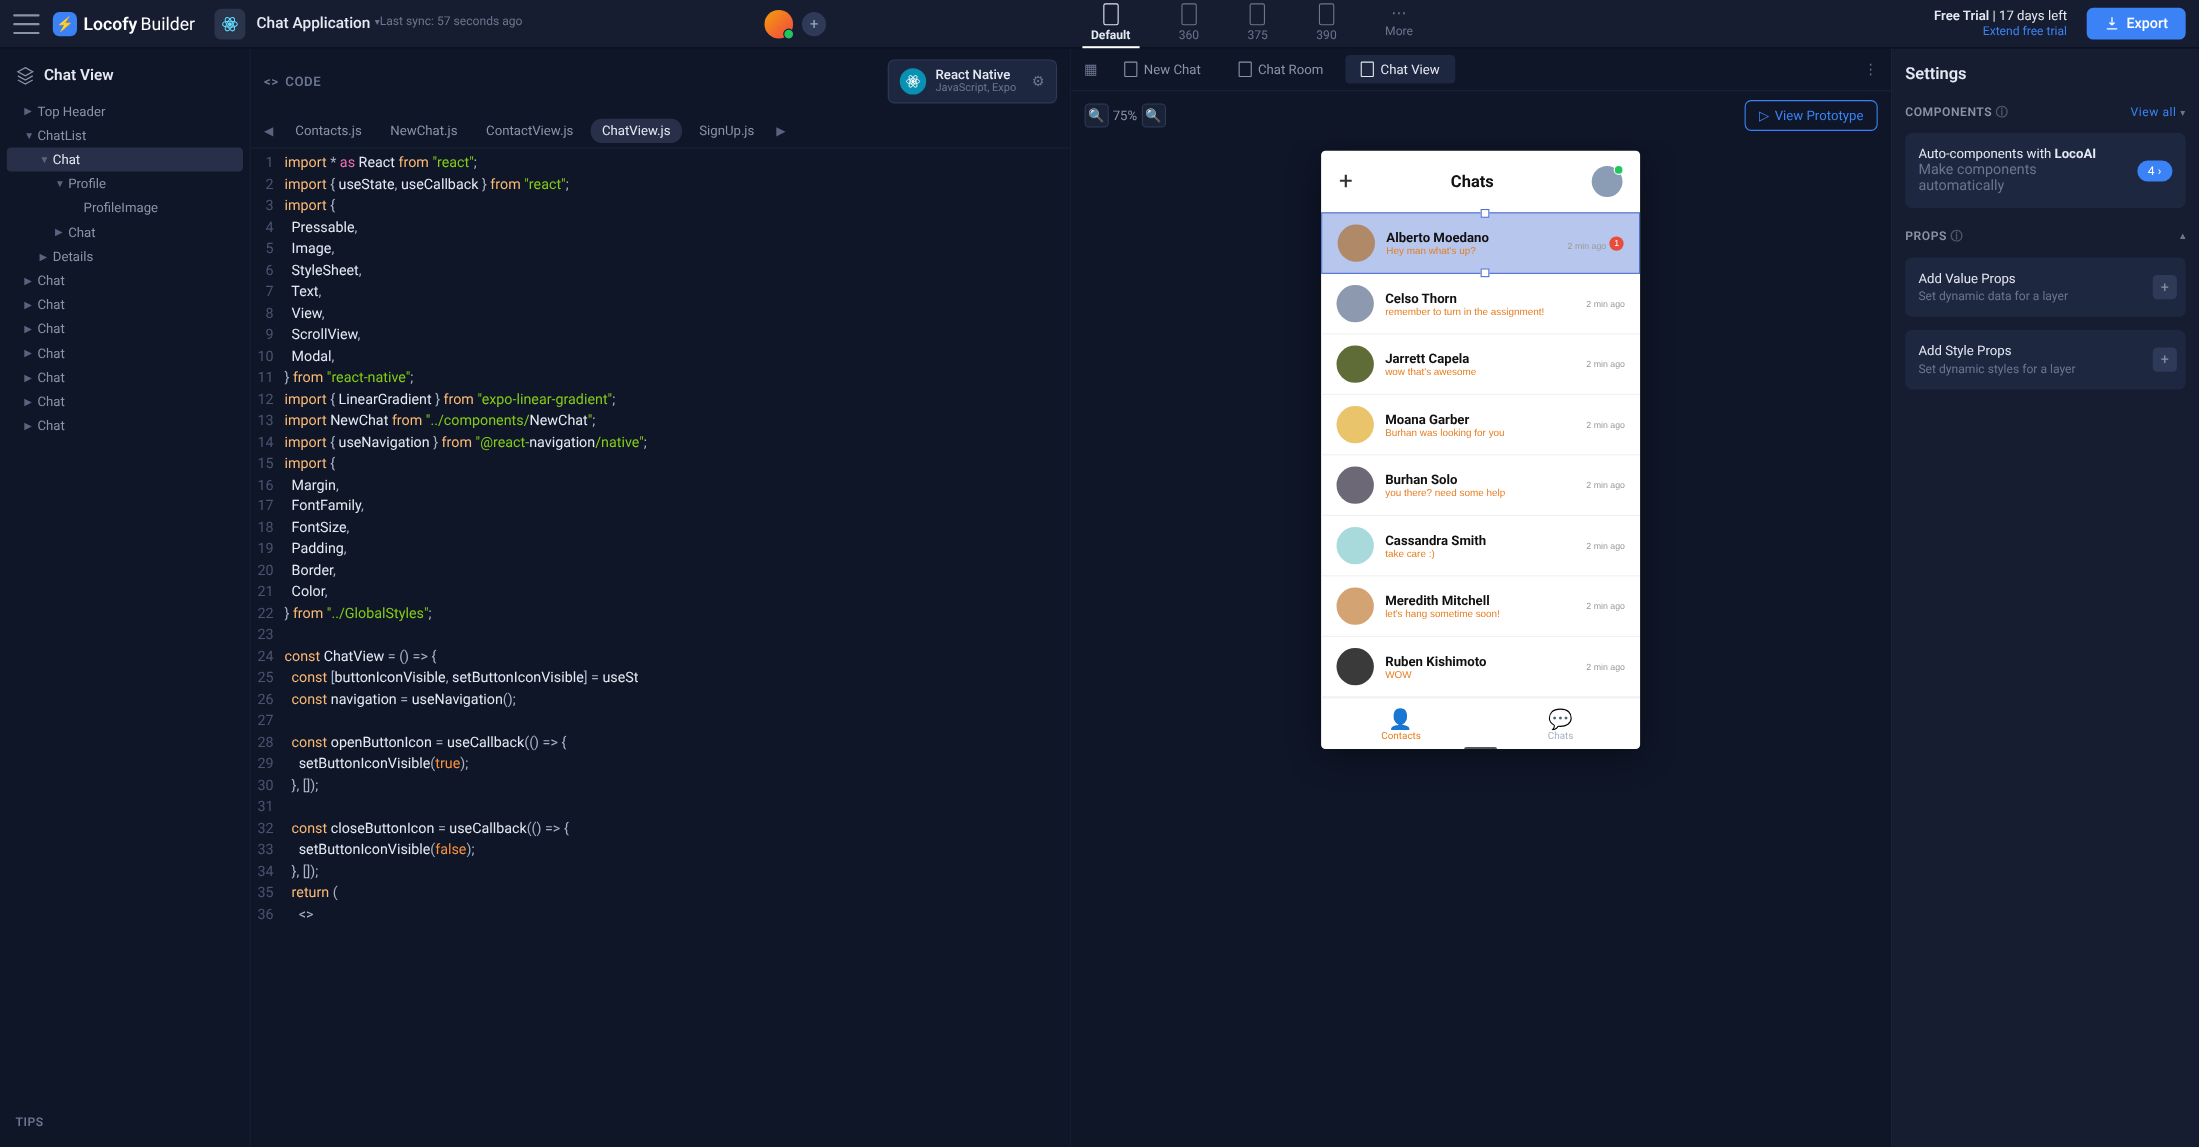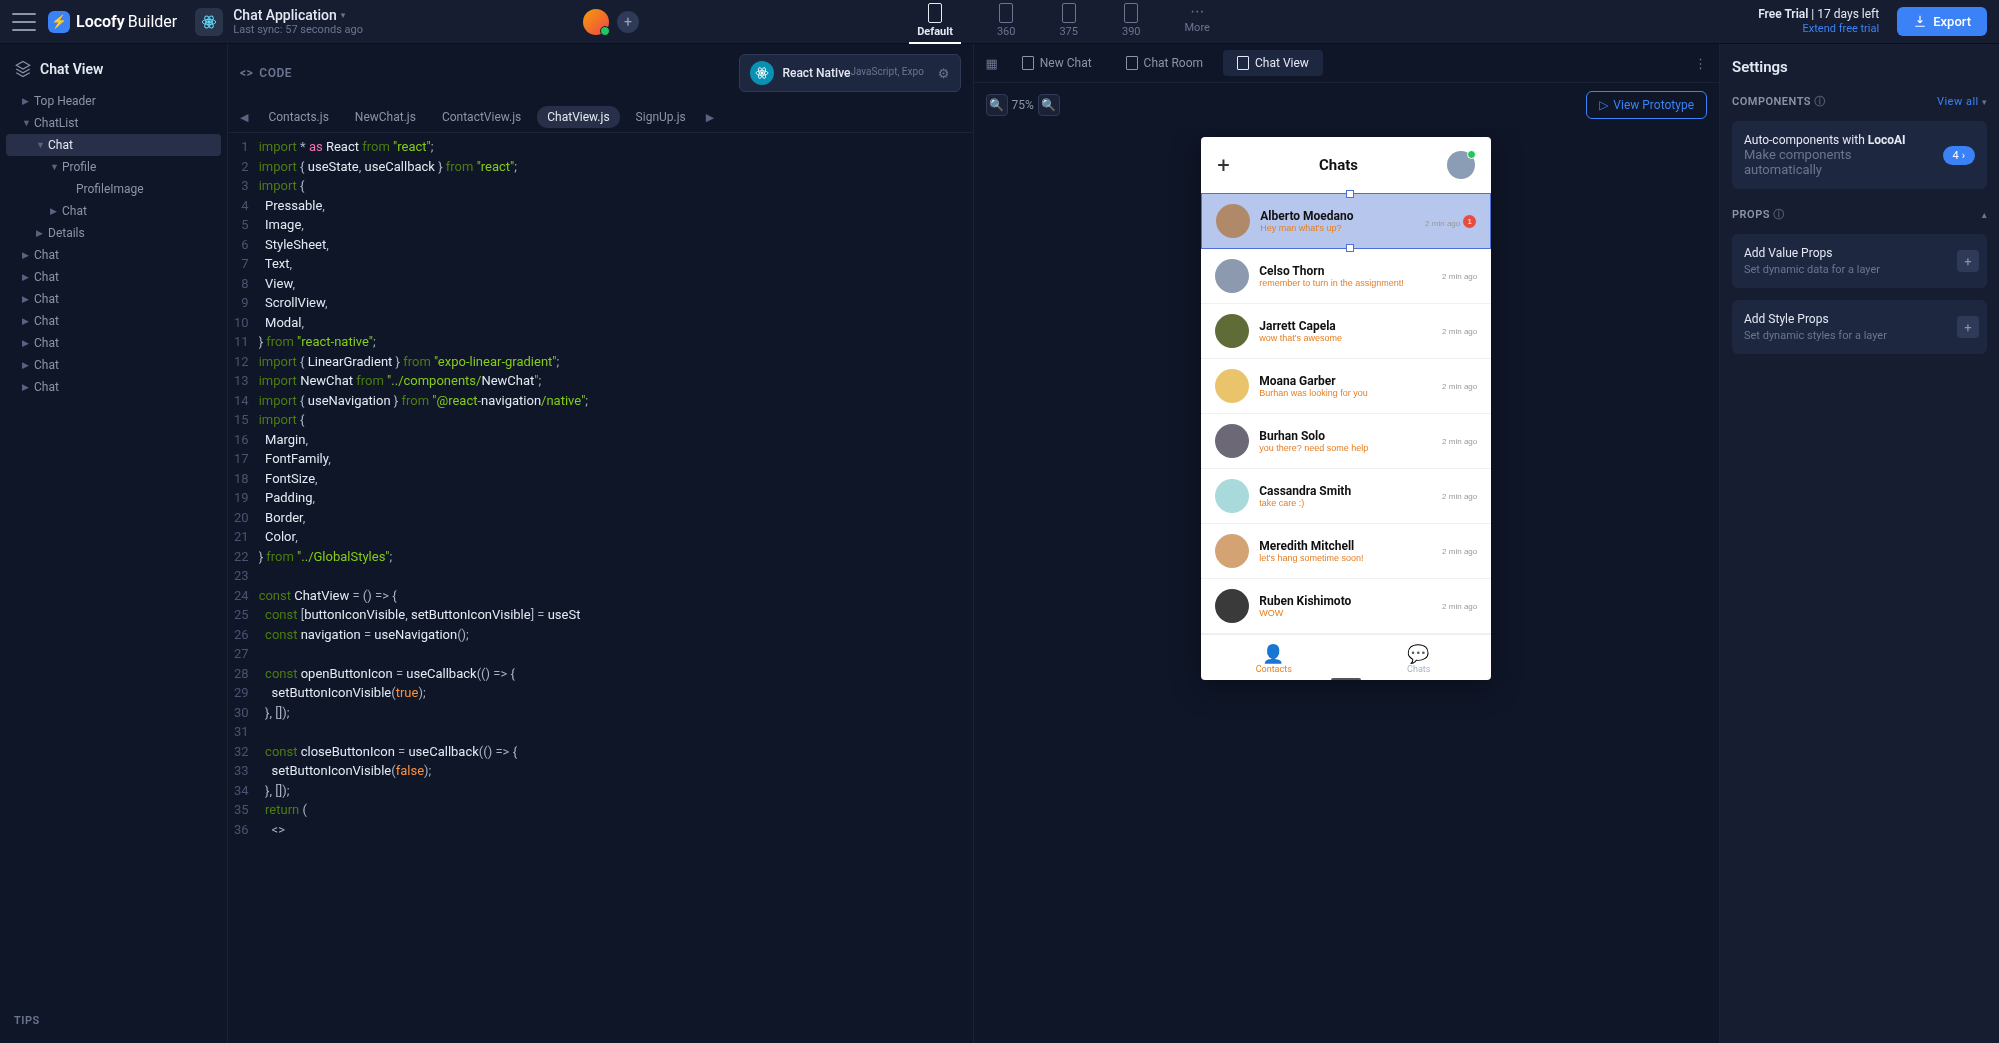--- a/index.html
+++ b/index.html
@@ -9,21 +9,21 @@
 
 .topbar { display: flex; align-items: center; height: 44px; background: #161d31; border-bottom: 1px solid #0a0f1d; padding: 0 12px; }
 .hamburger { width: 24px; height: 18px; display: flex; flex-direction: column; justify-content: space-between; cursor: pointer; margin-right: 12px; }
 .hamburger span { height: 2px; background: #8a94a8; border-radius: 2px; }
 .logo { display: flex; align-items: center; font-weight: 600; font-size: 16px; color: #fff; margin-right: 18px; }
 .logo-icon { width: 22px; height: 22px; background: #3b82f6; border-radius: 6px; margin-right: 6px; display: flex; align-items: center; justify-content: center; }
 .logo-icon::before { content: "⚡"; color: #fff; font-size: 13px; }
 .logo-builder { font-weight: 400; }
 .proj-badge { width: 28px; height: 28px; background: #2a344b; border-radius: 6px; display: flex; align-items: center; justify-content: center; margin-right: 10px; }
 .proj-badge svg { width: 16px; height: 16px; }
-.proj-meta { display: flex; flex-direction: column; line-height: 1.2; }
+.proj-meta { display: flex; flex-direction: row; line-height: 1.2; }
 .proj-name { color: #e4e9f2; font-size: 14px; font-weight: 500; display: flex; align-items: center; gap: 4px; }
 .proj-sync { color: #6b7590; font-size: 11px; }
 .avatar-top { width: 26px; height: 26px; border-radius: 50%; background: linear-gradient(135deg,#f59e0b,#ef4444); margin-left: 220px; position: relative; }
 .avatar-top::after { content: ""; position: absolute; bottom: -1px; right: -1px; width: 8px; height: 8px; background: #22c55e; border-radius: 50%; border: 1.5px solid #161d31; }
 .add-circle { width: 22px; height: 22px; border-radius: 50%; background: #2e3a57; color: #9aa5bf; display: flex; align-items: center; justify-content: center; margin-left: 8px; font-size: 14px; cursor: pointer; }
 .devices { display: flex; gap: 28px; margin-left: auto; margin-right: auto; }
 .device { display: flex; flex-direction: column; align-items: center; gap: 2px; padding: 4px 8px; cursor: pointer; color: #6b7590; font-size: 11px; }
 .device.active { color: #e4e9f2; border-bottom: 2px solid #ffffff; font-weight: bold; }
 .device-icon { width: 14px; height: 20px; border: 1.5px solid currentColor; border-radius: 2px; }
 .device-icon.more { border: none; font-size: 14px; height: auto; }
@@ -56,32 +56,32 @@
 .warn-dot::before { content: "!"; }
 .tips-link { color: #3b82f6; font-size: 12px; margin-top: 8px; cursor: pointer; }
 
 
 .center { flex: 1; display: flex; background: #0f1628; overflow: hidden; }
 .code-col { width: 50%; display: flex; flex-direction: column; border-right: 1px solid #1a2238; }
 .code-header { display: flex; align-items: center; padding: 10px 12px; gap: 10px; }
 .code-badge { color: #6b7590; font-size: 12px; font-weight: 600; letter-spacing: 0.5px; display: flex; align-items: center; gap: 6px; }
 .framework-pill { margin-left: auto; background: #1e2740; border: 1px solid #2e3a57; border-radius: 6px; padding: 6px 10px; display: flex; align-items: center; gap: 8px; }
 .fw-icon { width: 24px; height: 24px; border-radius: 50%; background: #0891b2; display: flex; align-items: center; justify-content: center; }
-.fw-text { display: flex; flex-direction: row; line-height: 1.2; }
+.fw-text { display: flex; flex-direction: column; line-height: 1.2; }
 .fw-name { color: #e4e9f2; font-size: 12px; font-weight: 500; }
 .fw-sub { color: #6b7590; font-size: 10px; }
 .gear { color: #6b7590; margin-left: 6px; cursor: pointer; }
 .file-tabs { display: flex; align-items: center; gap: 6px; padding: 4px 8px; border-bottom: 1px solid #1a2238; }
 .nav-arrow { color: #5a6480; padding: 2px 4px; cursor: pointer; font-size: 11px; }
 .file-tab { padding: 4px 10px; border-radius: 10px; font-size: 12px; color: #8a94a8; cursor: pointer; white-space: nowrap; }
 .file-tab.active { background: #273048; color: #e4e9f2; }
 .editor { flex: 1; display: flex; overflow: auto; font-family: "Menlo", "Consolas", monospace; font-size: 13px; line-height: 1.5; padding-top: 4px; }
 .gutter { text-align: right; color: #4a5470; padding: 0 10px 0 6px; user-select: none; }
 .code-lines { flex: 1; white-space: pre; }
-.kw { color: #4d7c0f; } 
+.kw { color: #fdba74; } 
 .kw2 { color: #f472b6; } 
 .str { color: #84cc16; }
 .fn { color: #e4e9f2; }
 .bool { color: #fb923c; }
 
 
 .preview-col { flex: 1; display: flex; flex-direction: column; background: #0f1628; }
 .preview-tabs { display: flex; align-items: center; padding: 6px 8px; gap: 6px; border-bottom: 1px solid #1a2238; }
 .grid-icon { color: #6b7590; padding: 4px; cursor: pointer; }
 .ptab { padding: 6px 14px; font-size: 12px; color: #8a94a8; display: flex; align-items: center; gap: 6px; cursor: pointer; border-radius: 4px; }

